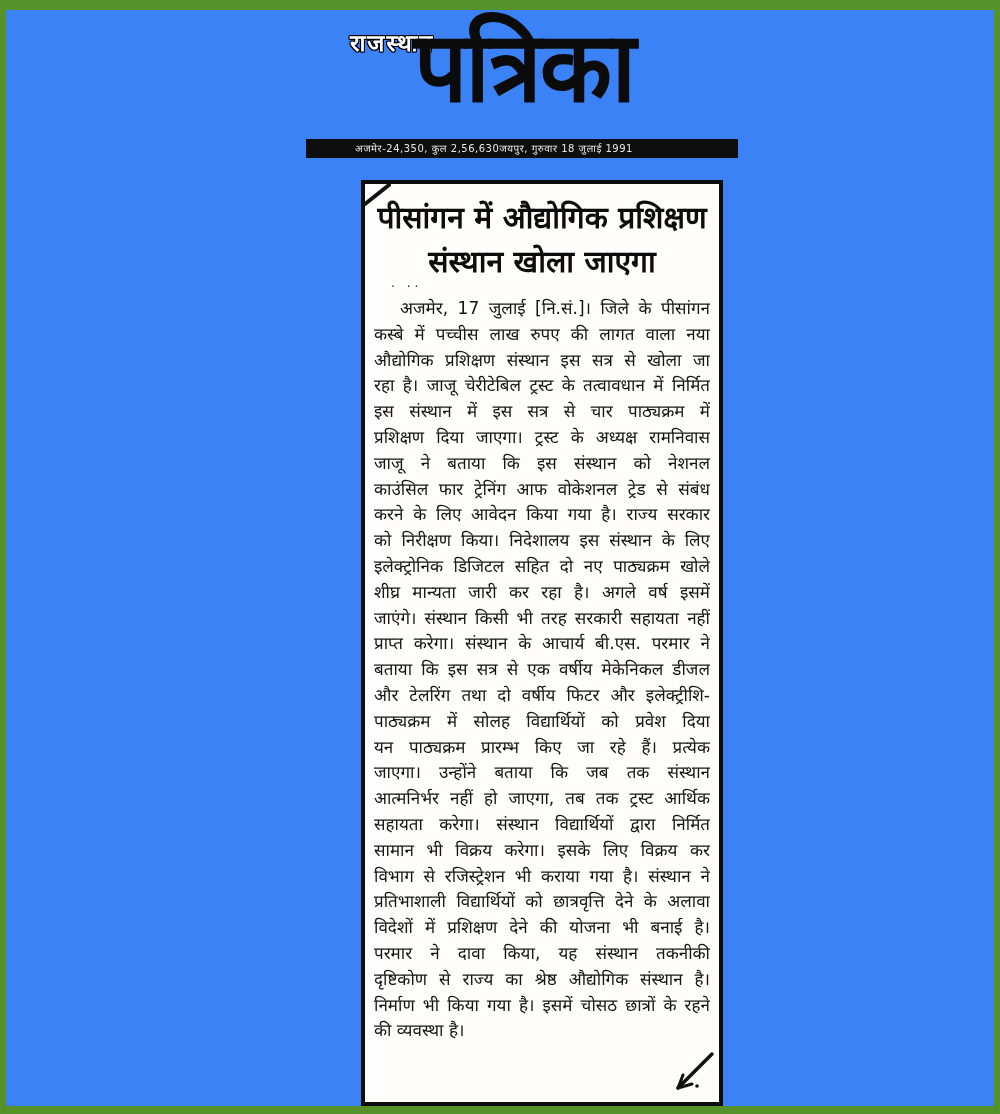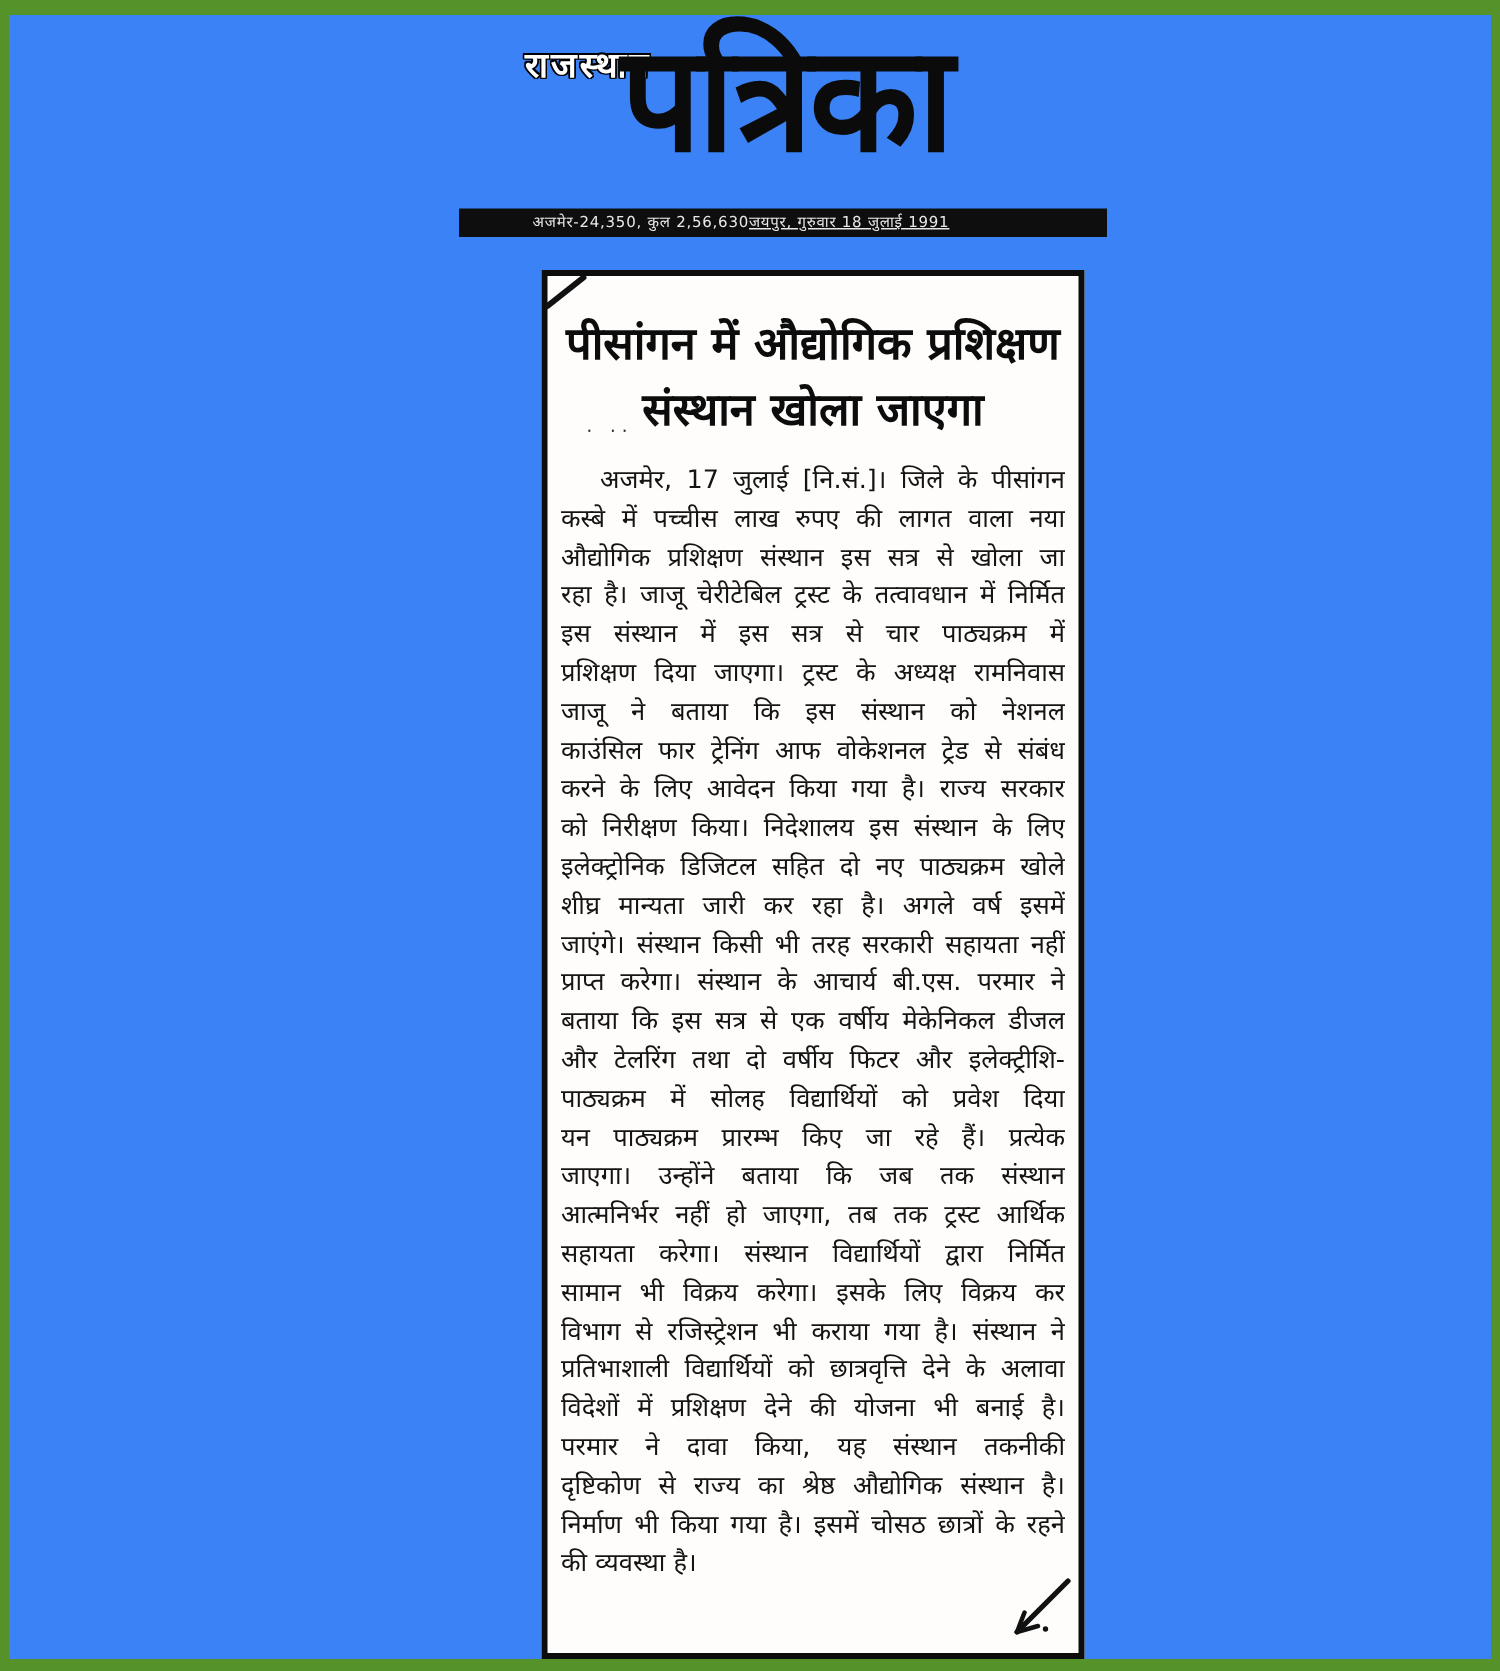--- a/index.html
+++ b/index.html
@@ -35,28 +35,28 @@
   }
   .datebar {
     position:absolute; left:300px; top:129px;
     width:432px; height:19px;
     background:#0e0e0e; color:#e8e8e8;
     font-size:10px; line-height:19px;
     display:flex; justify-content:center;
     box-sizing:border-box; padding:0 6px;
     letter-spacing:0.5px;
   }
-  .datebar .right { margin-right:56px;text-decoration:underline; }
+  .datebar .right { margin-right:56px; }
   
   .clip {
     position:absolute; left:355px; top:170px;
     width:362px; height:926px;
     box-sizing:border-box;
     border:4px solid #0d0d0d;
-    padding:20px 9px 0 9px;
+    padding:8px 9px 0 9px;
     background:#fffdfb;
   }
   .clip-bottom-rule {
     position:absolute; left:353px; top:1100px;
     width:366px; height:2px; background:#1c1c1c;
   }
   .headline {
     margin:4px 0 0 0;
     text-align:center;
     font-size:30px; line-height:44px;

